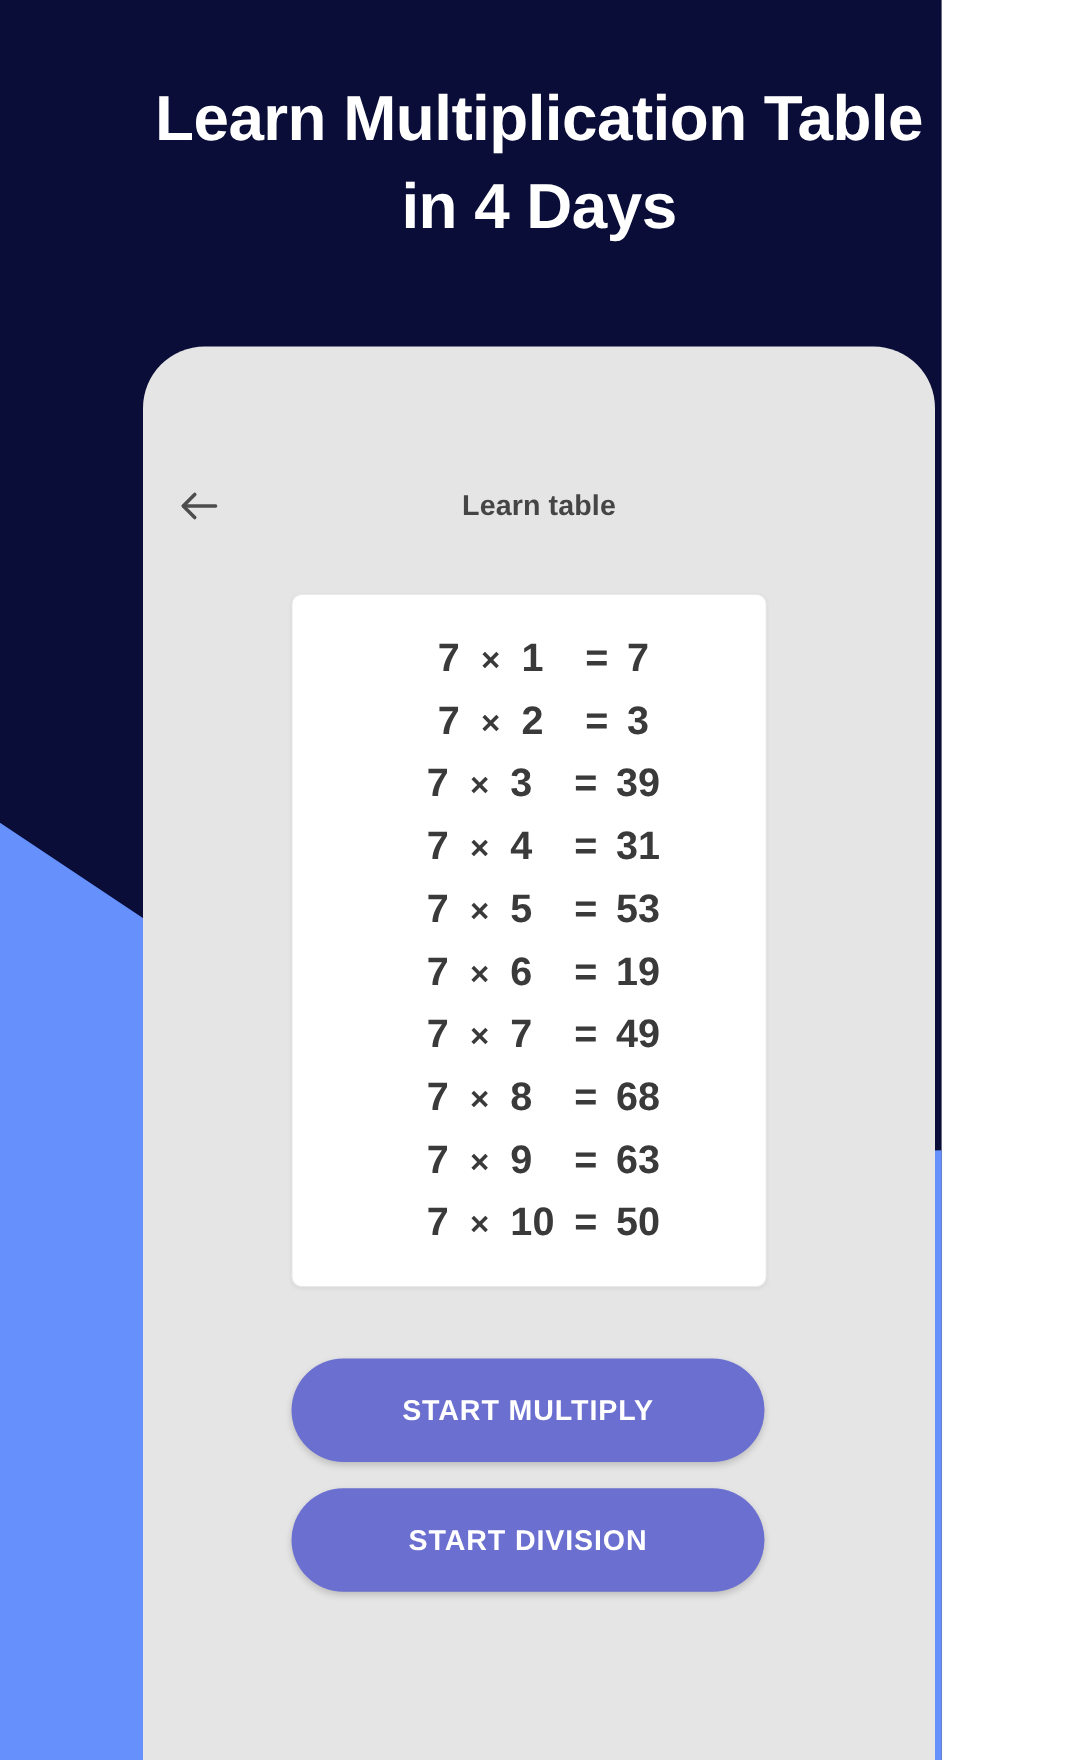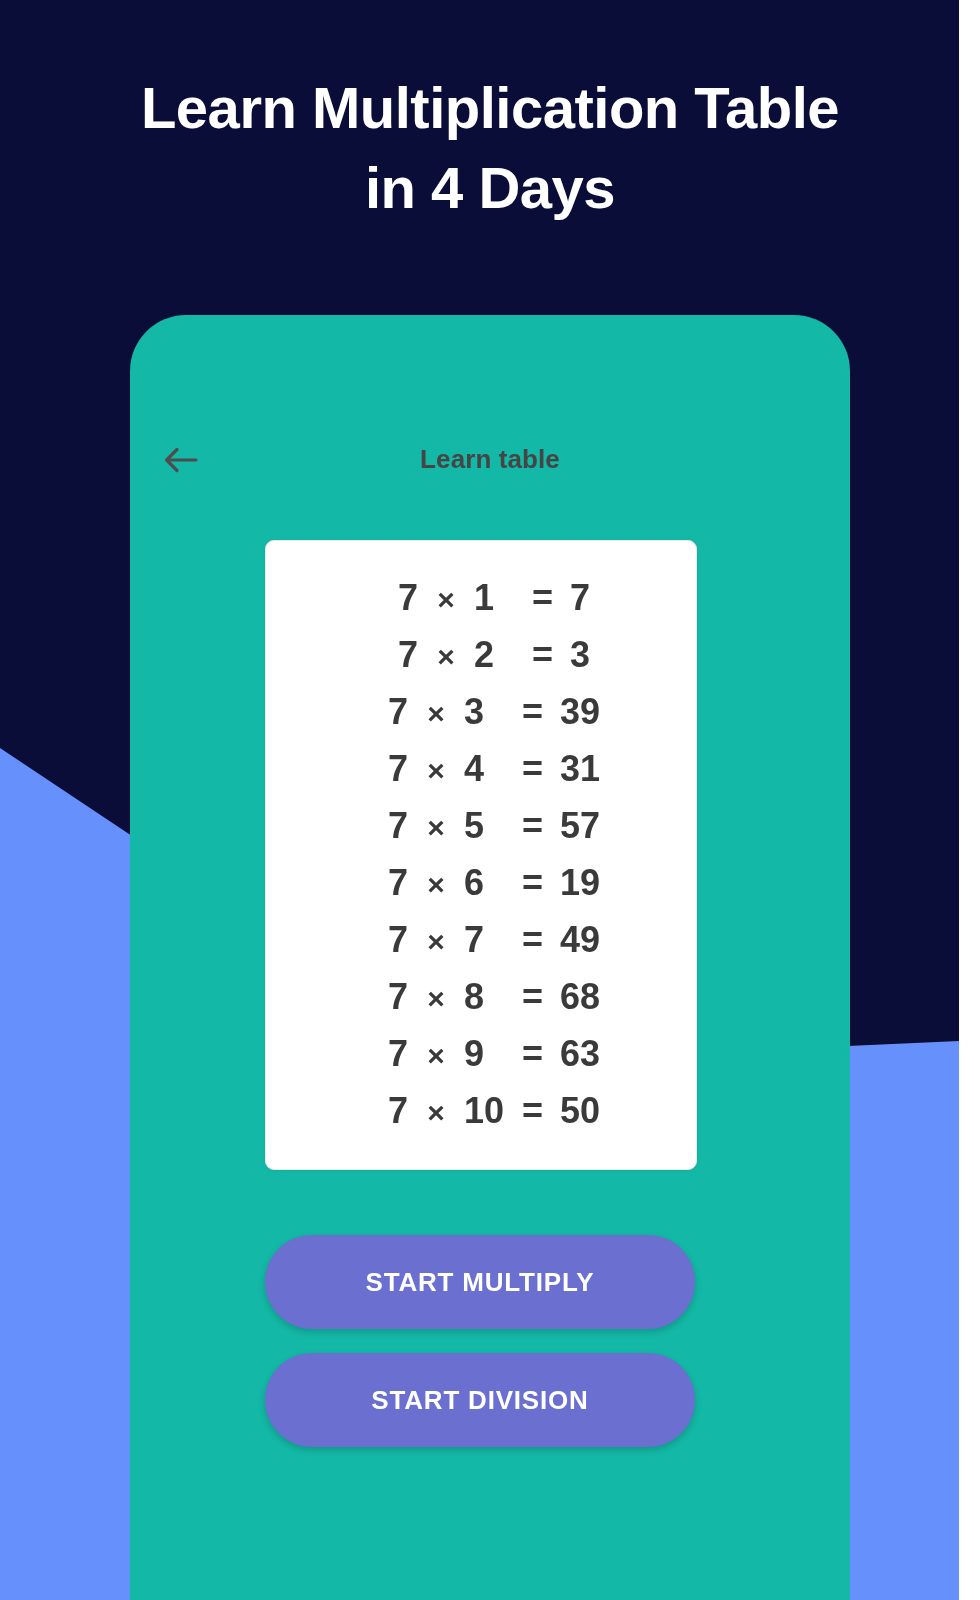--- a/index.html
+++ b/index.html
@@ -6,21 +6,21 @@
 
   html, body {
     width:980px;
     height:1600px;
     overflow:hidden;
     font-family:"Liberation Sans", sans-serif;
   }
 
   #stage {
     position:relative;
-    width:959px;
+    width:856px;
     height:1600px;
     background:#0a0d38;   
     overflow:hidden;
   }
 
   
   .bg-blue-left {
     position:absolute;
     left:0; top:0;
     width:980px; height:1600px;
@@ -51,21 +51,21 @@
     font-weight:bold;
     line-height:1.38;
     letter-spacing:-0.5px;
   }
 
   
   .phone {
     position:absolute;
     left:130px; top:315px;
     width:720px; height:1285px;
-    background:#14b8a6;
+    background:#e5e5e5;
     border-radius:56px 56px 0 0;
     overflow:hidden;
   }
 
   
   .appbar {
     position:absolute;
     left:0; top:105px;
     width:720px; height:78px;
   }
@@ -167,21 +167,21 @@
         </span>
       </div>
     </div>
 
     <div class="table-card">
       <div class="rows" id="rows">
           <div class="row"><span class="c-a">7</span><span class="c-op">×</span><span class="c-b">1</span><span class="c-eq">=</span><span class="c-res">7</span></div>
           <div class="row"><span class="c-a">7</span><span class="c-op">×</span><span class="c-b">2</span><span class="c-eq">=</span><span class="c-res">3</span></div>
           <div class="row"><span class="c-a">7</span><span class="c-op">×</span><span class="c-b">3</span><span class="c-eq">=</span><span class="c-res">39</span></div>
           <div class="row"><span class="c-a">7</span><span class="c-op">×</span><span class="c-b">4</span><span class="c-eq">=</span><span class="c-res">31</span></div>
-          <div class="row"><span class="c-a">7</span><span class="c-op">×</span><span class="c-b">5</span><span class="c-eq">=</span><span class="c-res">57</span></div>
+          <div class="row"><span class="c-a">7</span><span class="c-op">×</span><span class="c-b">5</span><span class="c-eq">=</span><span class="c-res">53</span></div>
           <div class="row"><span class="c-a">7</span><span class="c-op">×</span><span class="c-b">6</span><span class="c-eq">=</span><span class="c-res">19</span></div>
           <div class="row"><span class="c-a">7</span><span class="c-op">×</span><span class="c-b">7</span><span class="c-eq">=</span><span class="c-res">49</span></div>
           <div class="row"><span class="c-a">7</span><span class="c-op">×</span><span class="c-b">8</span><span class="c-eq">=</span><span class="c-res">68</span></div>
           <div class="row"><span class="c-a">7</span><span class="c-op">×</span><span class="c-b">9</span><span class="c-eq">=</span><span class="c-res">63</span></div>
           <div class="row"><span class="c-a">7</span><span class="c-op">×</span><span class="c-b">10</span><span class="c-eq">=</span><span class="c-res">50</span></div>
         </div>
     </div>
 
     <button class="btn btn-division">START DIVISION</button>
     <button class="btn btn-multiply">START MULTIPLY</button>

